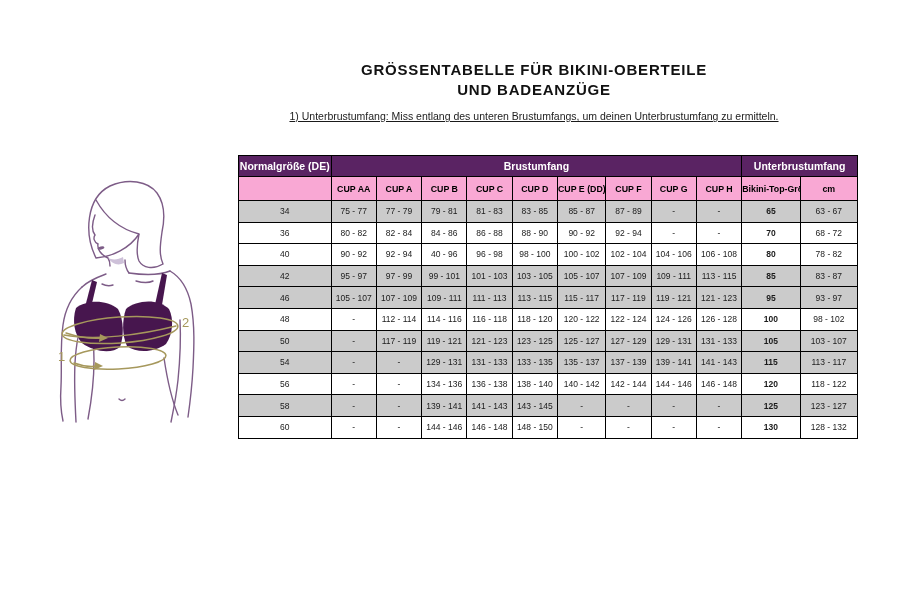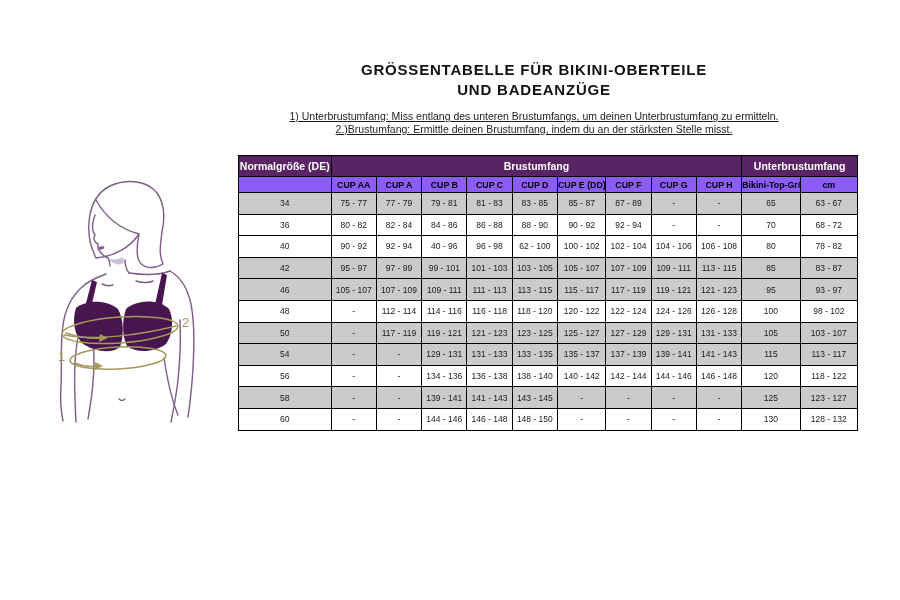--- a/index.html
+++ b/index.html
@@ -35,42 +35,41 @@
   table.size-table td, table.size-table th {
     border: 1px solid #000;
     text-align: center; vertical-align: middle;
     padding: 0; overflow: hidden; white-space: nowrap;
   }
   tr.group-header th {
     background: #5a2363; color: #fff;
     font-size: 10.5px; font-weight: bold; height: 21px;
   }
   tr.cup-header th {
-    background: #8b5cf6; color: #000;
-    font-size: 8.8px; font-weight: bold; height: 16px;
+    background: #f9a8d4; color: #000;
+    font-size: 8.8px; font-weight: bold; height: 24px;
   }
   tr.data-row td { height: 21.6px; background: #fff; }
   tr.data-row.stripe td { background: #cbcbcb; }
-  td.bold-col { font-weight: normal; }
+  td.bold-col { font-weight: bold; }
 
   
   .figure-illustration { position: absolute; left: 40px; top: 158px; width: 200px; height: 285px; }
   .figure-illustration svg { width: 100%; height: 100%; }
 </style>
 </head>
 <body>
 
 <div class="page">
 
   <div class="title-block">
     <div class="title-line">GRÖSSENTABELLE FÜR BIKINI-OBERTEILE</div>
     <div class="title-line">UND BADEANZÜGE</div>
     <div class="instructions">
       <div class="instruction-line">1) Unterbrustumfang: Miss entlang des unteren Brustumfangs, um deinen Unterbrustumfang zu ermitteln.</div>
-      <div class="instruction-line">2.)Brustumfang: Ermittle deinen Brustumfang, indem du an der stärksten Stelle misst.</div>
     </div>
   </div>
 
   <div class="figure-illustration">
     <svg viewBox="0 0 200 285" xmlns="http://www.w3.org/2000/svg">
       <g fill="none" stroke="#7d5c87" stroke-width="1.4" stroke-linecap="round">
 
         <g>
           <path d="M 56 100 C 44 76 46 40 70 28 C 88 20 108 23 117 35 C 125 46 125 60 122 74 C 120 88 119 97 123 106 C 113 112 103 110 99 103 C 96 96 97 86 99 76 C 90 90 72 99 56 100 Z" fill="#ffffff"></path>
           <path d="M 56 42 C 66 60 80 71 99 76"></path>
@@ -189,21 +188,21 @@
             <td>-</td>
             <td class="bold-col">70</td>
             <td>68 - 72</td>
           </tr>
           <tr class="data-row">
             <td>40</td>
             <td>90 - 92</td>
             <td>92 - 94</td>
             <td>40 - 96</td>
             <td>96 - 98</td>
-            <td>62 - 100</td>
+            <td>98 - 100</td>
             <td>100 - 102</td>
             <td>102 - 104</td>
             <td>104 - 106</td>
             <td>106 - 108</td>
             <td class="bold-col">80</td>
             <td>78 - 82</td>
           </tr>
           <tr class="data-row stripe">
             <td>42</td>
             <td>95 - 97</td>

